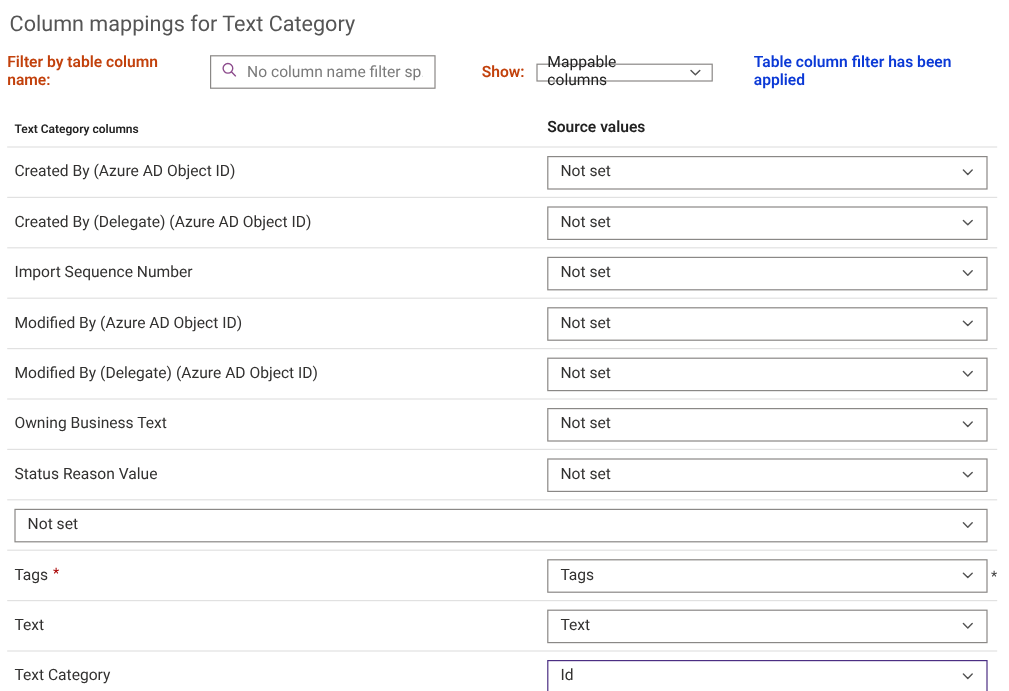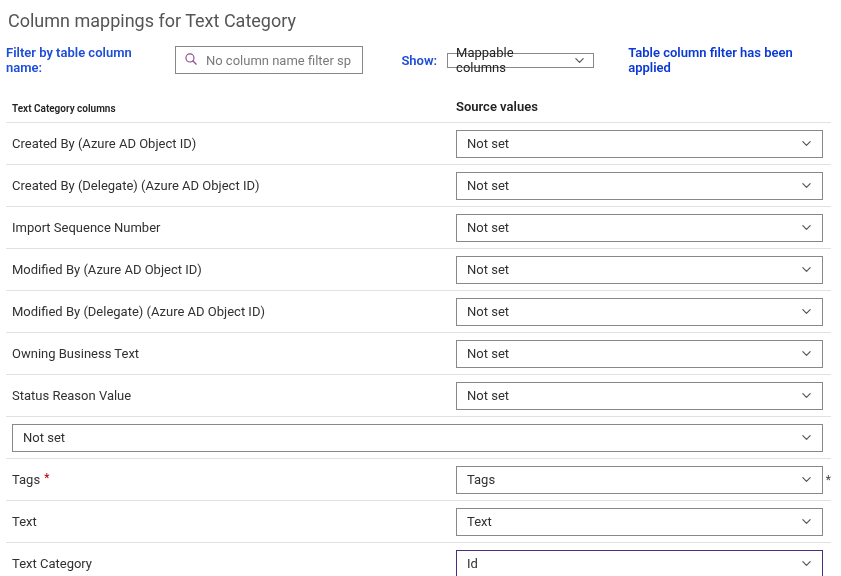--- a/index.html
+++ b/index.html
@@ -22,21 +22,21 @@
   }
   .filter-row {
     display: flex;
     align-items: center;
     gap: 10px;
     margin-bottom: 14px;
   }
   .filter-label, .show-label {
     font-size: 13px;
     font-weight: 600;
-    color: #1d4ed8;
+    color: #c2410c;
   }
   .textbox {
     display: flex;
     align-items: center;
     height: 28px;
     width: 195px;
     border: 1px solid #8a8886;
     background: #fff;
     padding: 0 8px;
     gap: 6px;

